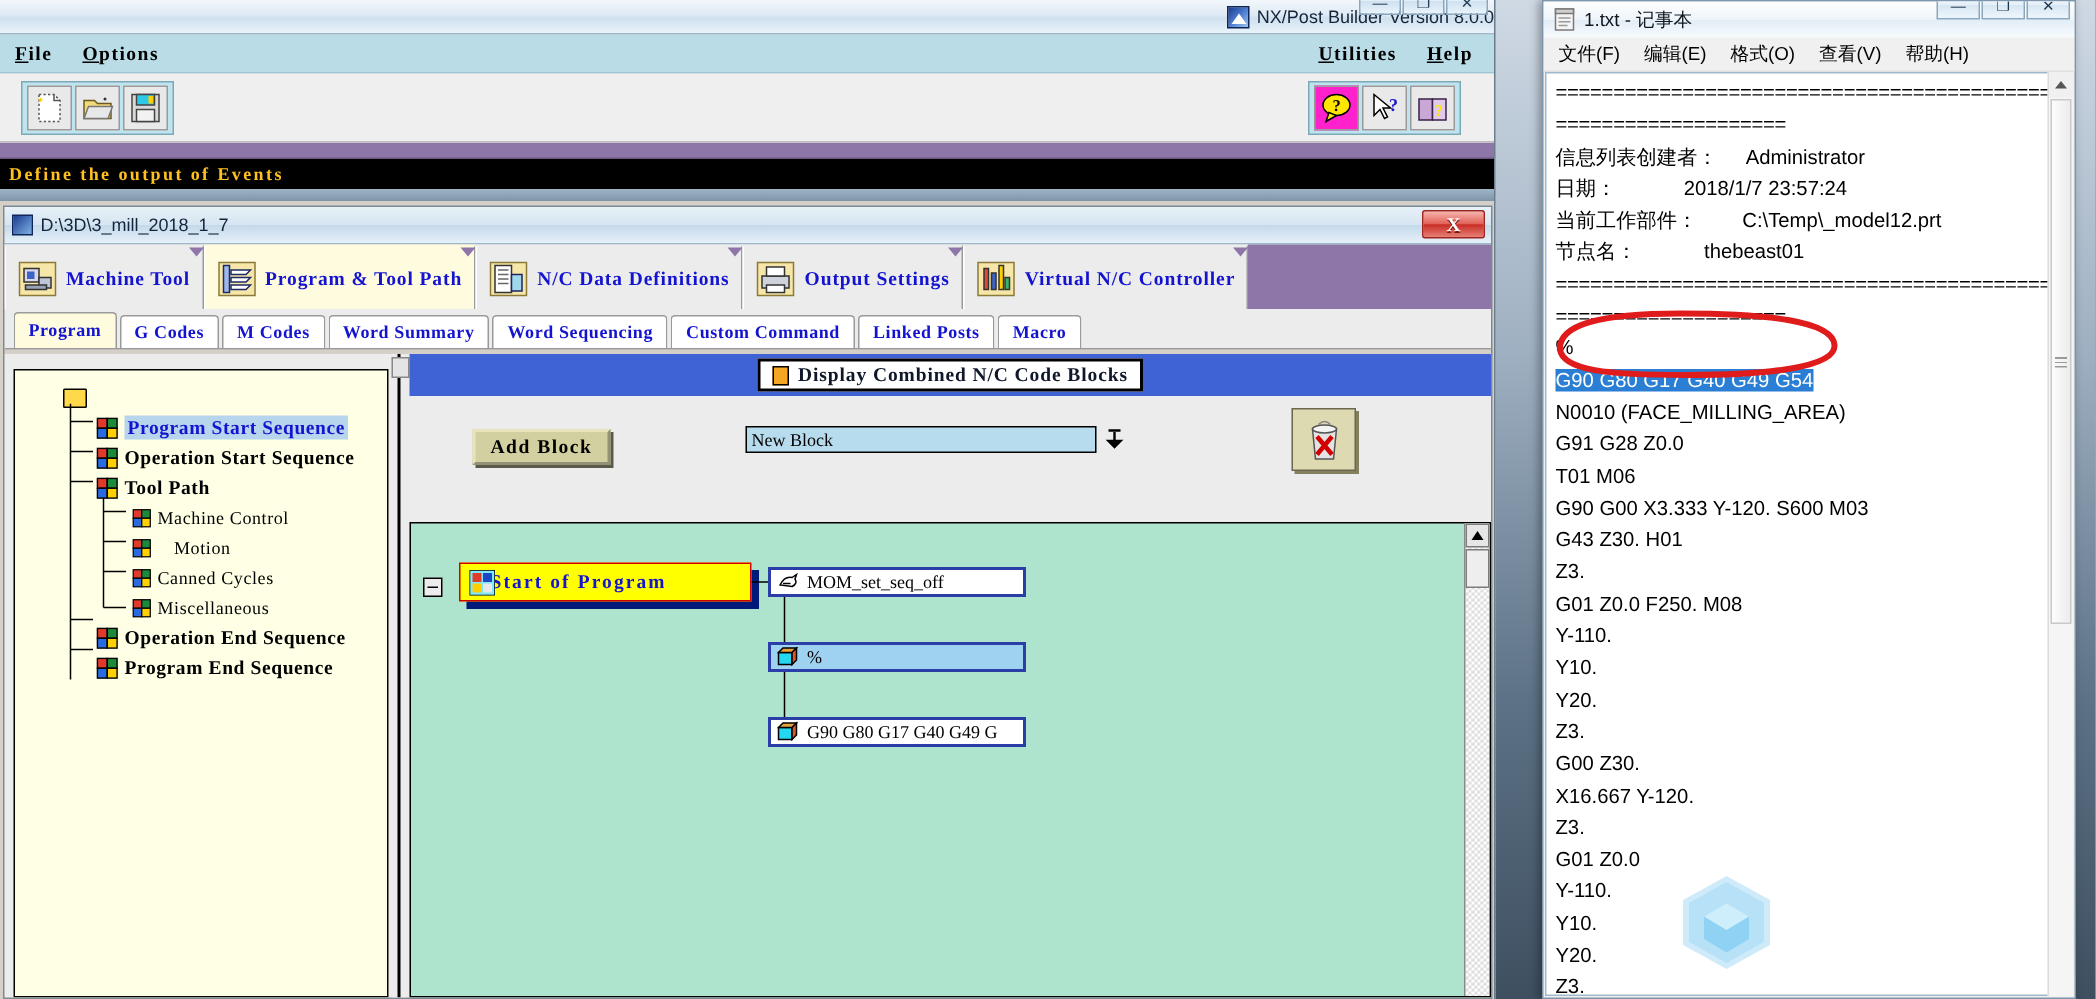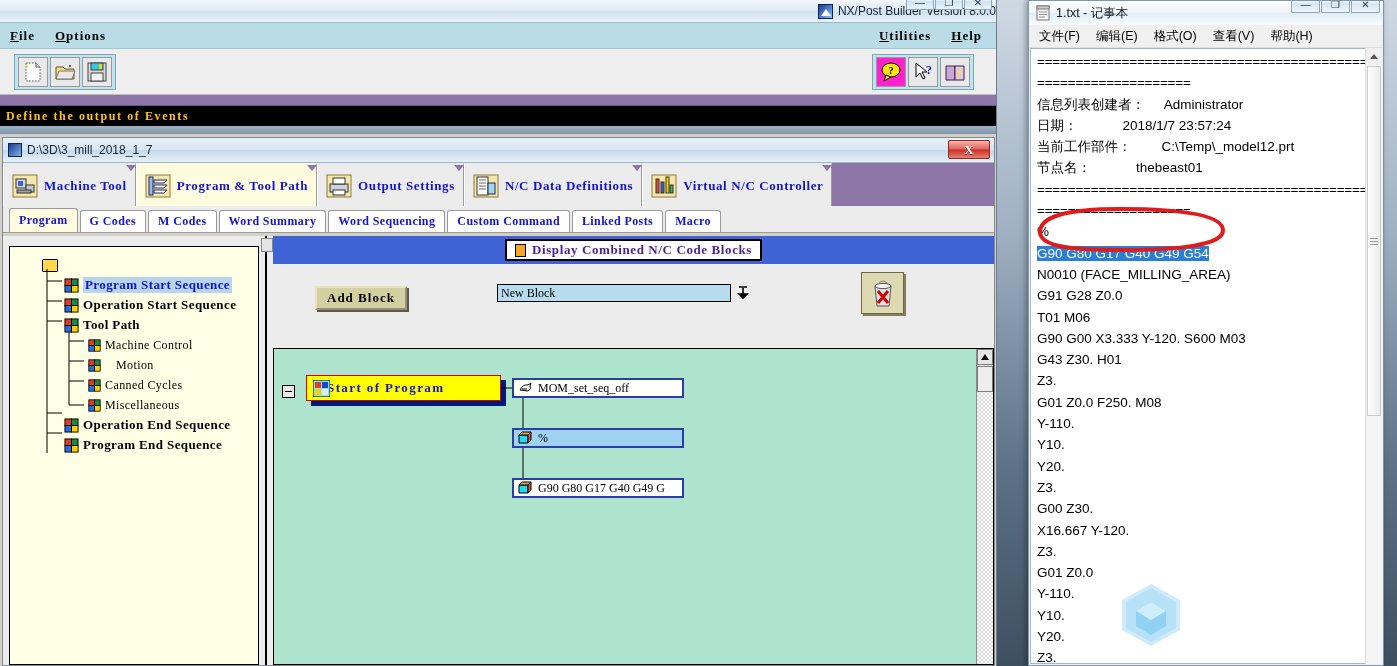--- a/index.html
+++ b/index.html
@@ -148,21 +148,21 @@
   .splitter{position:absolute;left:258px;top:0;bottom:0;width:10px;background:#ececec;}
   .splitter .bar{position:absolute;left:4px;top:0;bottom:0;width:2px;background:#000;}
   .splitter .grip{position:absolute;left:0;top:2px;width:12px;height:14px;background:#e4e4e4;border:1px solid #888;box-sizing:border-box;}
   
   .rightpane{position:absolute;left:270px;top:0;right:0;bottom:0;}
   .bluebar{
     height:28px;background:#3f62d4;display:flex;align-items:center;justify-content:center;
   }
   .bluebar .chip{
     background:#fff;border:2px solid #000;padding:1px 8px;display:flex;align-items:center;gap:6px;
-    font-family:"Liberation Serif", serif;font-weight:bold;font-size:13px;color:#4c1d95;letter-spacing:.6px;
+    font-family:"Liberation Serif", serif;font-weight:bold;font-size:13px;color:#0f172a;letter-spacing:.6px;
   }
   .chip-sq{width:11px;height:13px;background:#f5a623;border:1px solid #000;box-sizing:border-box;}
   .ctrlrow{height:62px;background:#ececec;position:relative;text-align:center;}
   .addbtn{
     position:absolute;left:42px;top:22px;padding:2px 10px;background:#d2cfa0;
     border:2px outset #e7e4bb;box-shadow:2px 2px 0 #5a5a4a;box-sizing:border-box;
     font-family:"Liberation Serif", serif;font-weight:bold;font-size:13px;color:#000;letter-spacing:1px;
   }
   .combo{
     position:absolute;left:224px;top:20px;width:234px;height:18px;
@@ -378,34 +378,34 @@
           <rect x="4" y="4" width="4" height="18" fill="#9fb8e8" stroke="#1a2a66"></rect>
           <path d="M9 7 h13 l-3 3 H9 Z" fill="#fff" stroke="#1a2a66"></path>
           <path d="M9 12 h13 l-3 3 H9 Z" fill="#fff" stroke="#1a2a66"></path>
           <path d="M9 17 h13 l-3 3 H9 Z" fill="#fff" stroke="#1a2a66"></path>
         </svg>
         <span class="bigtab-label">Program &amp; Tool Path</span>
       </div>
       <div class="bigtab">
         <svg class="bigtab-icon" viewBox="0 0 26 26">
           <rect x="1" y="2" width="24" height="22" fill="#f6e6a8" stroke="#8a7a3a"></rect>
+          <rect x="4" y="4" width="11" height="18" fill="#fff" stroke="#333"></rect>
+          <path d="M6 7 h7 M6 10 h7 M6 13 h7 M6 16 h7" stroke="#666"></path>
+          <rect x="15" y="10" width="7" height="11" fill="#9fd8ea" stroke="#226"></rect>
+        </svg>
+        <span class="bigtab-label">N/C Data Definitions</span>
+      </div>
+      <div class="bigtab">
+        <svg class="bigtab-icon" viewBox="0 0 26 26">
+          <rect x="1" y="2" width="24" height="22" fill="#f6e6a8" stroke="#8a7a3a"></rect>
           <rect x="4" y="11" width="18" height="8" fill="#cfd4dc" stroke="#333"></rect>
           <rect x="7" y="5" width="12" height="6" fill="#fff" stroke="#333"></rect>
           <rect x="7" y="17" width="12" height="5" fill="#fff" stroke="#333"></rect>
         </svg>
         <span class="bigtab-label">Output Settings</span>
-      </div>
-      <div class="bigtab">
-        <svg class="bigtab-icon" viewBox="0 0 26 26">
-          <rect x="1" y="2" width="24" height="22" fill="#f6e6a8" stroke="#8a7a3a"></rect>
-          <rect x="4" y="4" width="11" height="18" fill="#fff" stroke="#333"></rect>
-          <path d="M6 7 h7 M6 10 h7 M6 13 h7 M6 16 h7" stroke="#666"></path>
-          <rect x="15" y="10" width="7" height="11" fill="#9fd8ea" stroke="#226"></rect>
-        </svg>
-        <span class="bigtab-label">N/C Data Definitions</span>
       </div>
       <div class="bigtab">
         <svg class="bigtab-icon" viewBox="0 0 26 26">
           <rect x="1" y="2" width="24" height="22" fill="#f6e6a8" stroke="#8a7a3a"></rect>
           <rect x="5" y="6" width="3" height="14" fill="#e04a3a" stroke="#333"></rect>
           <rect x="10" y="9" width="3" height="11" fill="#3c64c8" stroke="#333"></rect>
           <rect x="15" y="4" width="3" height="16" fill="#ffd000" stroke="#333"></rect>
           <rect x="19" y="12" width="3" height="8" fill="#38b46a" stroke="#333"></rect>
         </svg>
         <span class="bigtab-label">Virtual N/C Controller</span>

